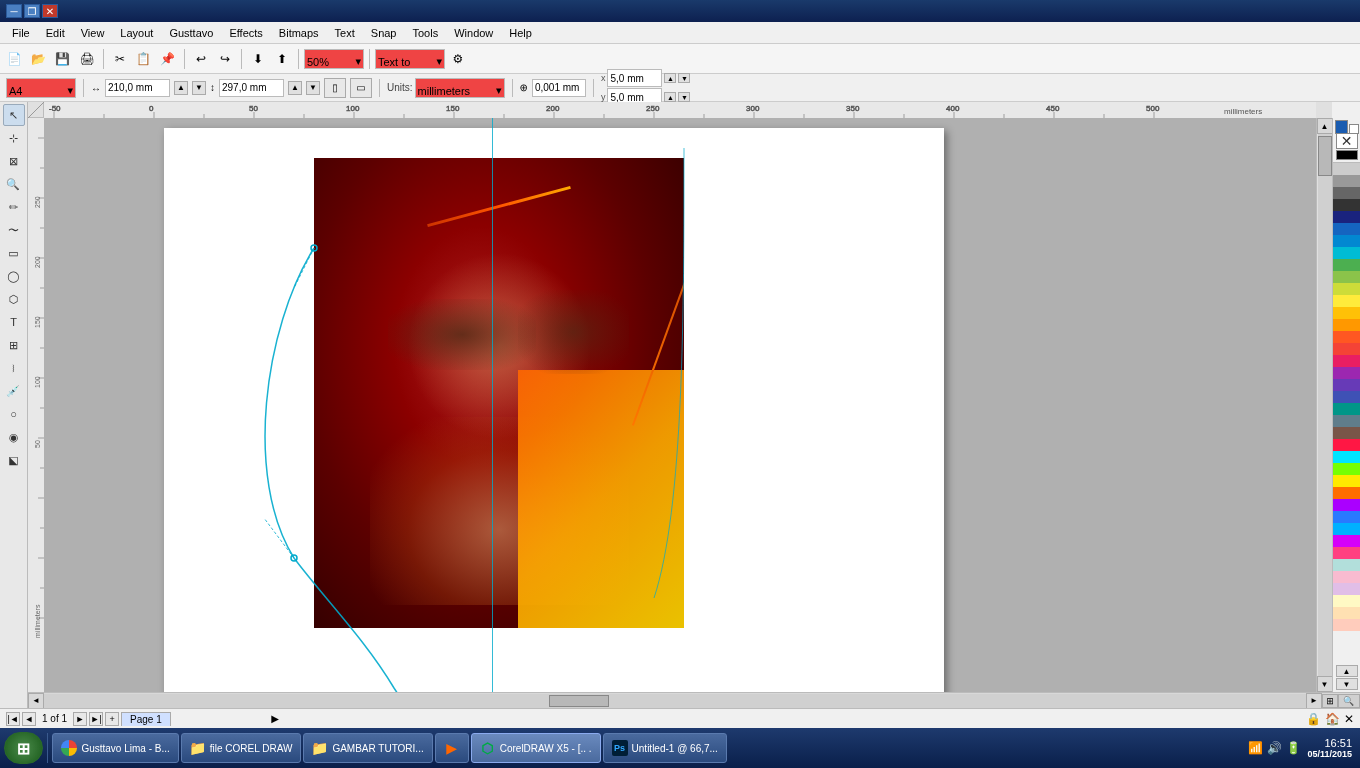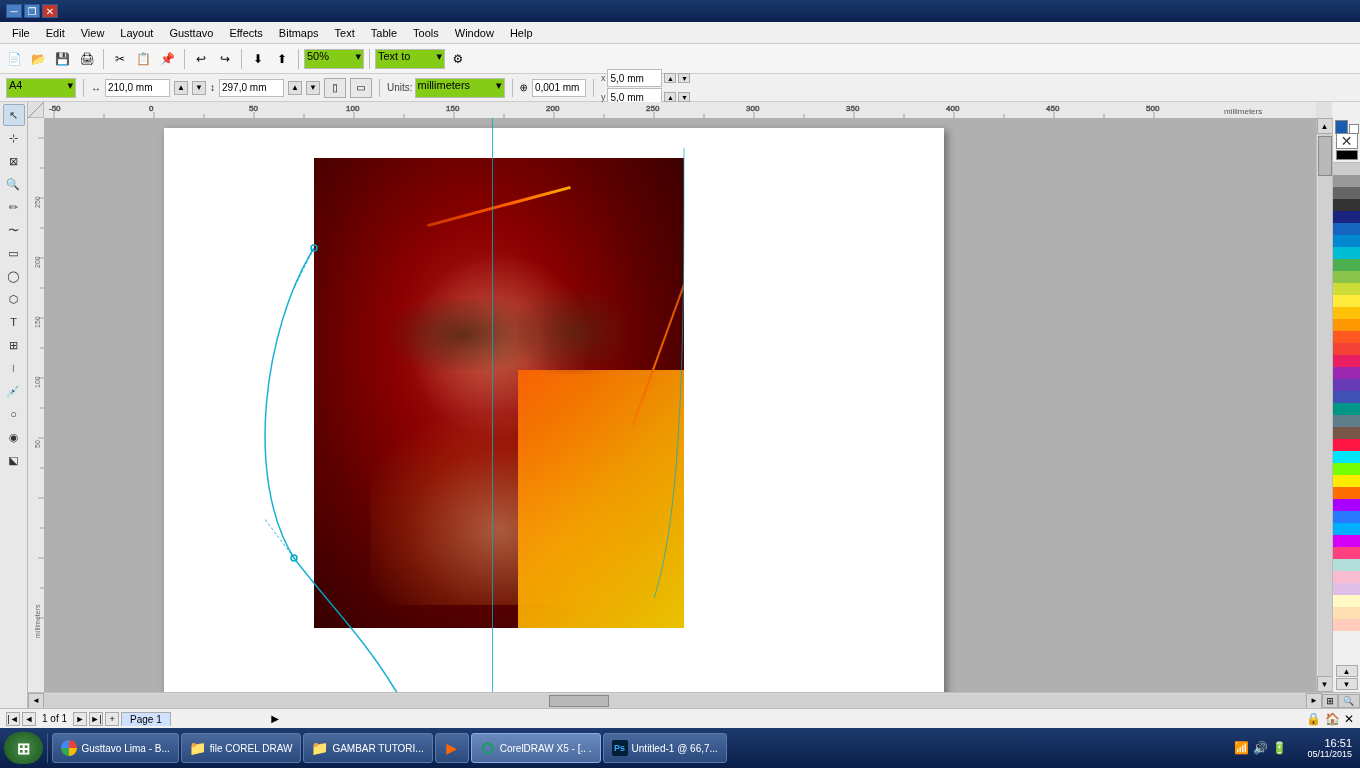--- a/index.html
+++ b/index.html
@@ -49,22 +49,22 @@
       border-bottom: 1px solid #ccc;
       gap: 2px;
     }
     .tb-btn {
       width: 22px; height: 22px; display: inline-flex; align-items: center; justify-content: center;
       border: 1px solid transparent; cursor: pointer; font-size: 12px; border-radius: 2px;
       background: transparent;
     }
     .tb-sep { width: 1px; height: 20px; background: #bbb; margin: 0 3px; }
     .tb-dropdown {
-      height: 20px; border: 1px solid #bbb; background: #84cc16; font-size: 11px;
-      padding: 0 2px; cursor: pointer; display: flex; align-items: flex-start;
+      height: 20px; border: 1px solid #bbb; background: #ef4444; font-size: 11px;
+      padding: 0 2px; cursor: pointer; display: flex; align-items: flex-end;
     }
 
     
     #prop-bar {
       background: #f0f0f0;
       height: 28px;
       display: flex;
       align-items: center;
       padding: 0 6px;
       border-bottom: 1px solid #ccc;
@@ -299,21 +299,20 @@
       margin-left: auto;
       display: flex;
       align-items: center;
       gap: 6px;
       padding-right: 4px;
     }
     .clock {
       color: white;
       font-size: 11px;
       text-align: right;
-      margin-left: 14px;
     }
     .sys-icons { display: flex; align-items: center; gap: 4px; }
     .sys-icon { color: #ccd; font-size: 12px; cursor: pointer; }
     .scroll-arrow {
       width: 16px; height: 16px; background: #d8d8d8; border: 1px solid #aaa;
       display: flex; align-items: center; justify-content: center; cursor: pointer; font-size: 8px;
     }
 
     
     .ruler-canvas-h {
@@ -343,21 +342,21 @@
 
 <div id="menu-bar">
   <div class="menu-item">File</div>
   <div class="menu-item">Edit</div>
   <div class="menu-item">View</div>
   <div class="menu-item">Layout</div>
   <div class="menu-item">Gusttavo</div>
   <div class="menu-item">Effects</div>
   <div class="menu-item">Bitmaps</div>
   <div class="menu-item">Text</div>
-  <div class="menu-item">Table</div>
+  <div class="menu-item">Snap</div>
   <div class="menu-item">Tools</div>
   <div class="menu-item">Window</div>
   <div class="menu-item">Help</div>
 </div>
 
 <div id="toolbar">
   <button class="tb-btn" title="New">📄</button>
   <button class="tb-btn" title="Open">📂</button>
   <button class="tb-btn" title="Save">💾</button>
   <button class="tb-btn" title="Print">🖨</button>
@@ -715,16 +714,16 @@
   </div>
 
   <div class="taskbar-right">
     <div class="sys-icons">
       <span class="sys-icon">📶</span>
       <span class="sys-icon">🔊</span>
       <span class="sys-icon">🔋</span>
     </div>
     <div class="clock">
       <div>16:51</div>
-      <div style="font-size:9px;">05/11/2015</div>
+      <div style="font-size:9px;font-weight:bold;">05/11/2015</div>
     </div>
   </div>
 </div>
 
 </body></html>

